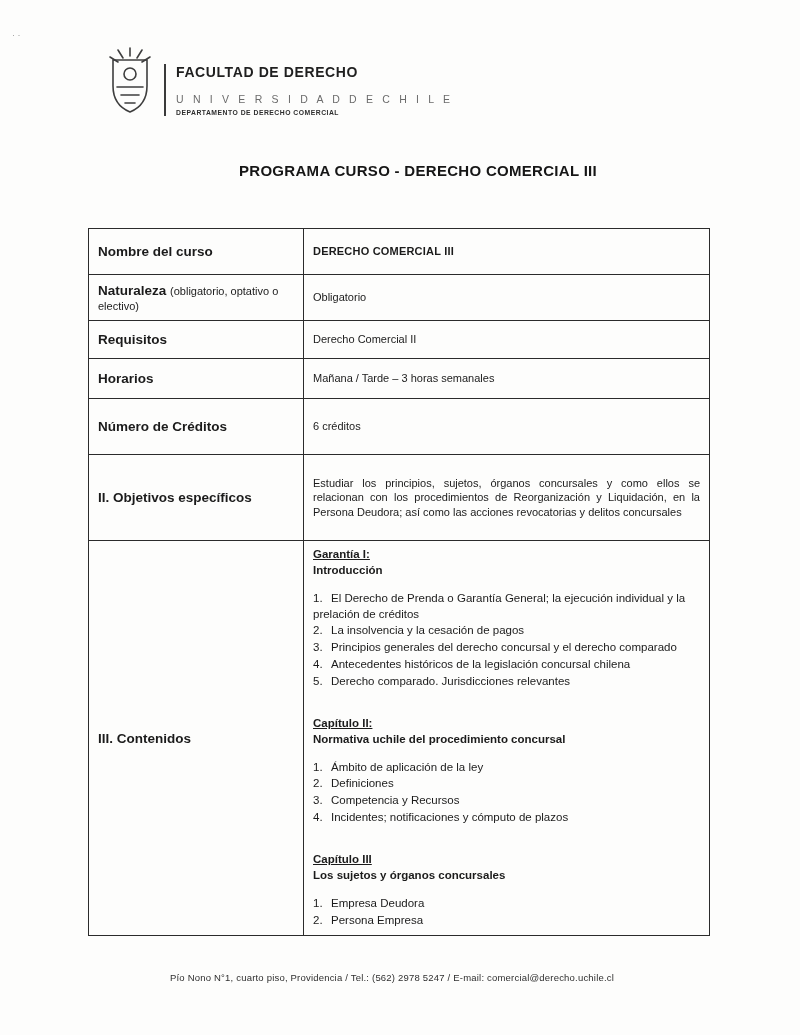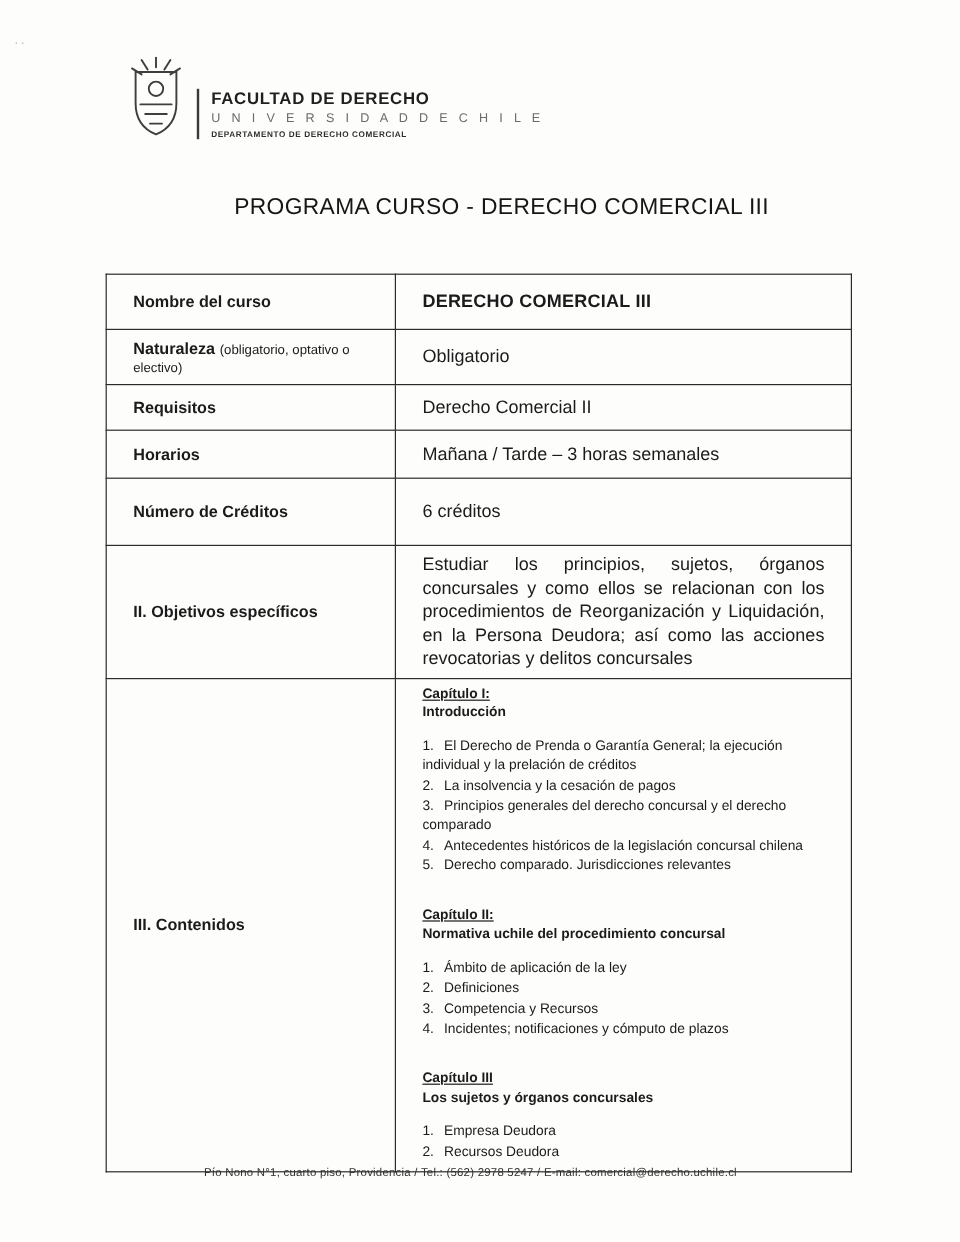--- a/index.html
+++ b/index.html
@@ -16,46 +16,46 @@
   .letterhead{
     position:absolute;top:46px;left:104px;
     display:flex;align-items:flex-end;
   }
   .crest{width:52px;height:70px;display:flex;align-items:center;justify-content:center;}
   .lh-text{
     border-left:2.5px solid #3a3a3a;
     padding-left:10px;margin-left:8px;
   }
   .lh1{font-weight:bold;font-size:14px;letter-spacing:.6px;color:#1f1f1f;}
-  .lh2{font-size:10.5px;letter-spacing:3.2px;color:#6b6b6b;margin-top:3px;}
+  .lh2{font-size:10.5px;letter-spacing:3.2px;color:#6b6b6b;margin-top:13px;}
   .lh3{font-size:6.8px;font-weight:bold;letter-spacing:.5px;color:#2e2e2e;margin-top:4px;}
   
   .doc-title{
     position:absolute;top:162px;left:0;right:0;
     margin:0;text-align:center;
-    font-size:19px;font-weight:normal;letter-spacing:.3px;color:#161616;padding-left:36px;
+    font-size:15px;font-weight:bold;letter-spacing:.3px;color:#161616;padding-left:36px;
   }
   
   .course-table{
     position:absolute;top:228px;left:88px;
     width:622px;border-collapse:collapse;
     table-layout:fixed;
   }
   .course-table td{
     border:1.6px solid #2b2b2b;
-    padding:6px 22px;
+    padding:6px 9px;
     vertical-align:middle;
   }
   .label-cell{
     width:196px;
     font-weight:bold;font-size:13.5px;
     padding-left:10px;
   }
   .label-note{font-weight:normal;font-size:11px;}
-  .value-cell{font-size:15px;line-height:1.3;}
+  .value-cell{font-size:11px;line-height:1.3;}
   .value-bold{font-weight:bold;letter-spacing:.2px;}
   .value-top{vertical-align:top;text-align:justify;}
   .r1{height:46px}.r2{height:46px}.r3{height:38px}.r4{height:40px}
   .r5{height:56px}.r6{height:58px}.r7{height:86px}
   
   .contenidos-cell{
     vertical-align:top;
     font-size:11.5px;line-height:1.38;
     padding:12px 10px 10px 12px;
   }
@@ -134,41 +134,41 @@
       </tr>
       <tr class="r7">
         <td class="label-cell">II. Objetivos específicos</td>
         <td class="value-cell value-top">Estudiar los principios, sujetos, órganos concursales y como ellos se relacionan con los procedimientos de Reorganización y Liquidación, en la Persona Deudora; así como las acciones revocatorias y delitos concursales</td>
       </tr>
       <tr>
         <td class="label-cell">III.  Contenidos</td>
         <td class="value-cell contenidos-cell">
           <div>
               <div class="chapter">
-                <div class="ch-title">Capítulo I:</div>
+                <div class="ch-title">Garantía I:</div>
                 <div class="ch-subtitle">Introducción</div>
                 <div class="ch-item"><span class="num">1.</span><span>El Derecho de Prenda o Garantía General; la ejecución individual y  la prelación de créditos</span></div>
                 <div class="ch-item"><span class="num">2.</span><span>La insolvencia y la cesación de pagos</span></div>
                 <div class="ch-item"><span class="num">3.</span><span>Principios generales del derecho concursal y el derecho comparado</span></div>
                 <div class="ch-item"><span class="num">4.</span><span>Antecedentes históricos de la legislación concursal chilena</span></div>
                 <div class="ch-item"><span class="num">5.</span><span>Derecho comparado. Jurisdicciones relevantes</span></div>
               </div>
               <div class="chapter">
                 <div class="ch-title">Capítulo II:</div>
                 <div class="ch-subtitle">Normativa uchile del procedimiento concursal</div>
                 <div class="ch-item"><span class="num">1.</span><span>Ámbito de aplicación de la ley</span></div>
                 <div class="ch-item"><span class="num">2.</span><span>Definiciones</span></div>
                 <div class="ch-item"><span class="num">3.</span><span>Competencia y Recursos</span></div>
                 <div class="ch-item"><span class="num">4.</span><span>Incidentes; notificaciones y cómputo de plazos</span></div>
               </div>
               <div class="chapter">
                 <div class="ch-title">Capítulo III</div>
                 <div class="ch-subtitle">Los sujetos y órganos concursales</div>
                 <div class="ch-item"><span class="num">1.</span><span>Empresa Deudora</span></div>
-                <div class="ch-item"><span class="num">2.</span><span>Recursos Deudora</span></div>
+                <div class="ch-item"><span class="num">2.</span><span>Persona Empresa</span></div>
               </div>
             </div>
         </td>
       </tr>
     </tbody>
   </table>
 
   <footer class="doc-footer">Pío Nono N°1, cuarto piso, Providencia  /  Tel.: (562) 2978 5247 /  E-mail: comercial@derecho.uchile.cl</footer>
 
 </div>

